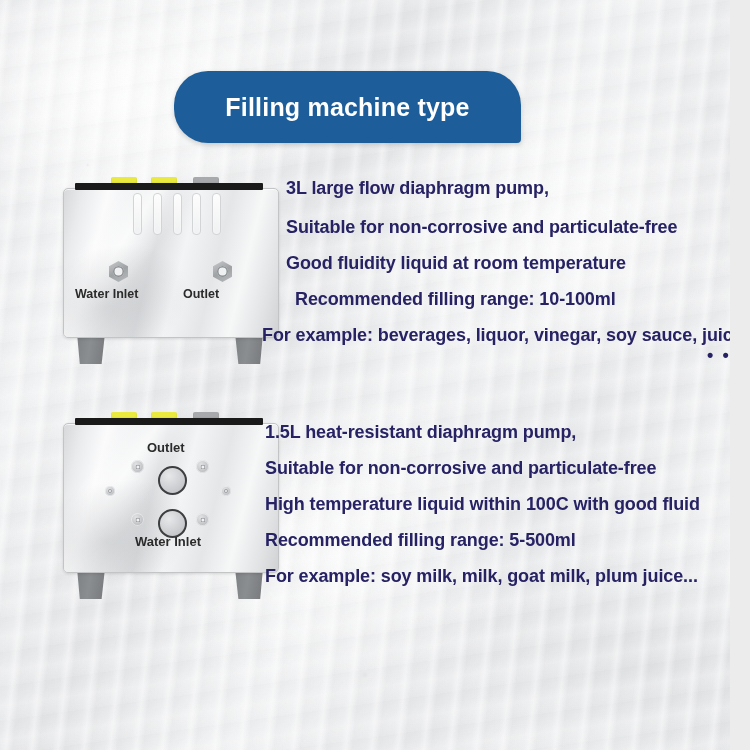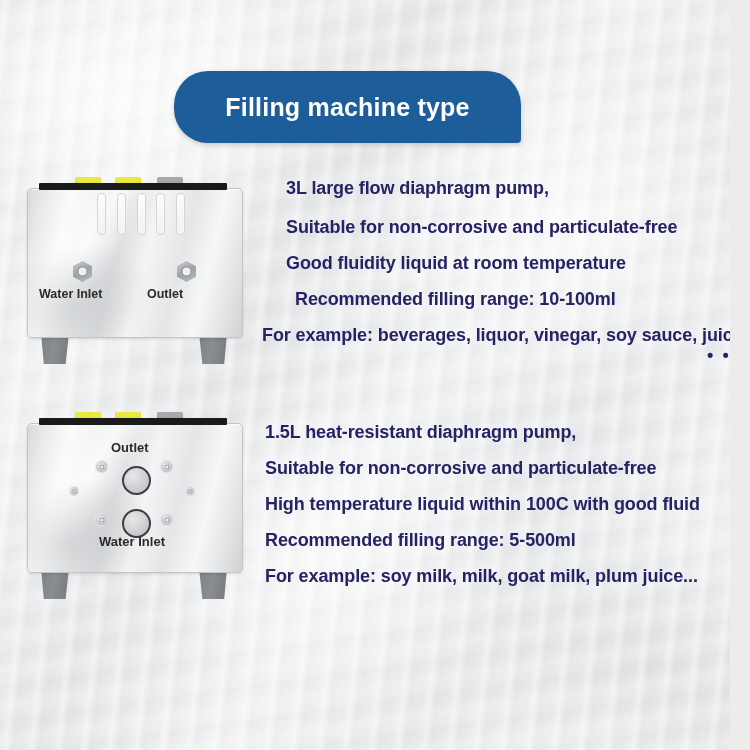--- a/index.html
+++ b/index.html
@@ -71,20 +71,21 @@
     font-weight: bold;
     letter-spacing: .2px;
     white-space: nowrap;
   }
 
   
   .machine {
     position: absolute;
     width: 228px;
     height: 190px;
+    margin-left: 36px;
   }
   .machine.m1 { left: 27px; top: 175px; }
   .machine.m2 { left: 27px; top: 410px; }
 
   .m-toprail {
     position: absolute;
     left: 12px;
     top: 8px;
     width: 188px;
     height: 7px;

